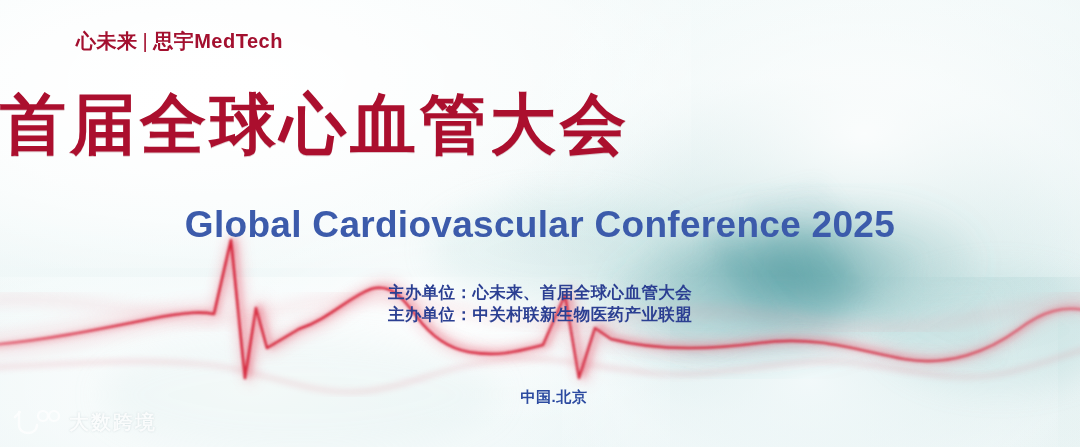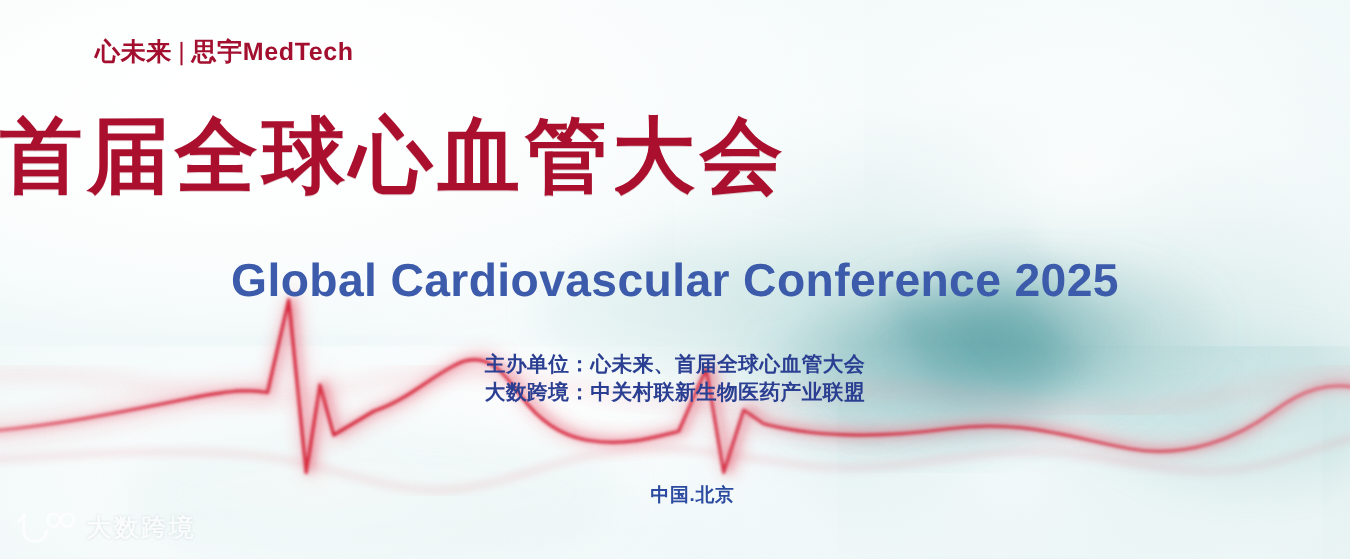--- a/index.html
+++ b/index.html
@@ -211,21 +211,21 @@
 
   <div class="brand">
     <span>心未来</span><span class="sep">|</span><span>思宇MedTech</span>
   </div>
 
   <div class="title-cn">首届全球心血管大会</div>
   <div class="title-en">Global Cardiovascular Conference 2025</div>
 
   <div class="orgs">
     <div>主办单位：心未来、首届全球心血管大会</div>
-    <div>大数跨境：中关村联新生物医药产业联盟</div>
+    <div>主办单位：中关村联新生物医药产业联盟</div>
   </div>
 
   <div class="venue">
     <div>中国.北京</div>
   </div>
 
   <div class="watermark">
     <svg class="wm-mark" width="48" height="30" viewBox="0 0 48 30">
       <g fill="none" stroke="rgba(255,255,255,0.93)" stroke-width="2.3" stroke-linecap="round">
         <path d="M7 5 L7 18 C7 23 11 26 16 26 C21 26 25 23 25 18"></path>

